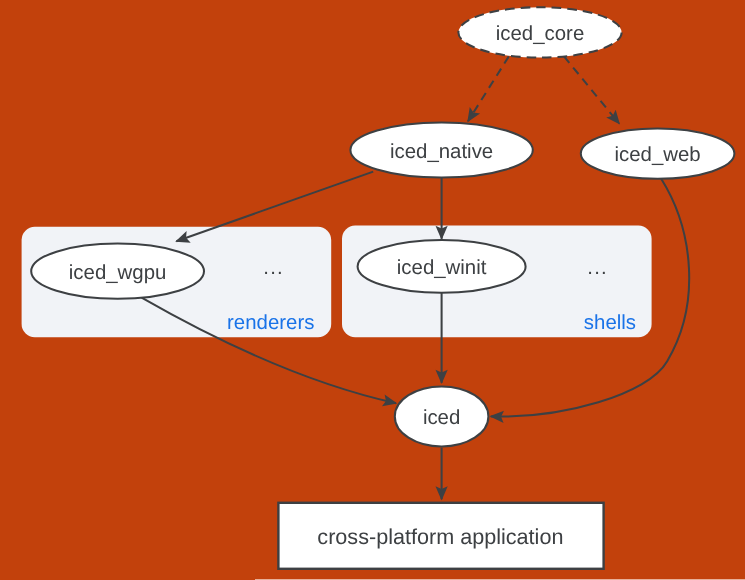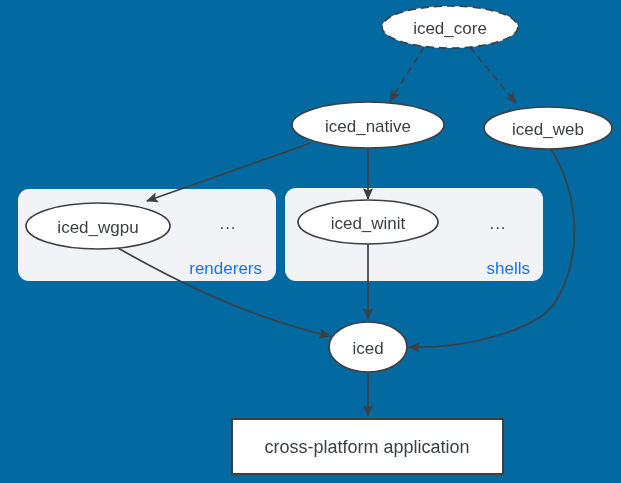--- a/index.html
+++ b/index.html
@@ -5,21 +5,21 @@
   html, body {
     margin: 0;
     padding: 0;
     background: #ffffff;
     font-family: "Liberation Sans", sans-serif;
   }
   .canvas {
     position: relative;
     width: 621px;
     height: 483px;
-    background: #0369a1;
+    background: #c2410c;
     overflow: hidden;
   }
   svg { display: block; }
 
   .group-box {
     stroke: none;
   }
   .node-ellipse {
     fill: #ffffff;
     stroke: #3d4043;

